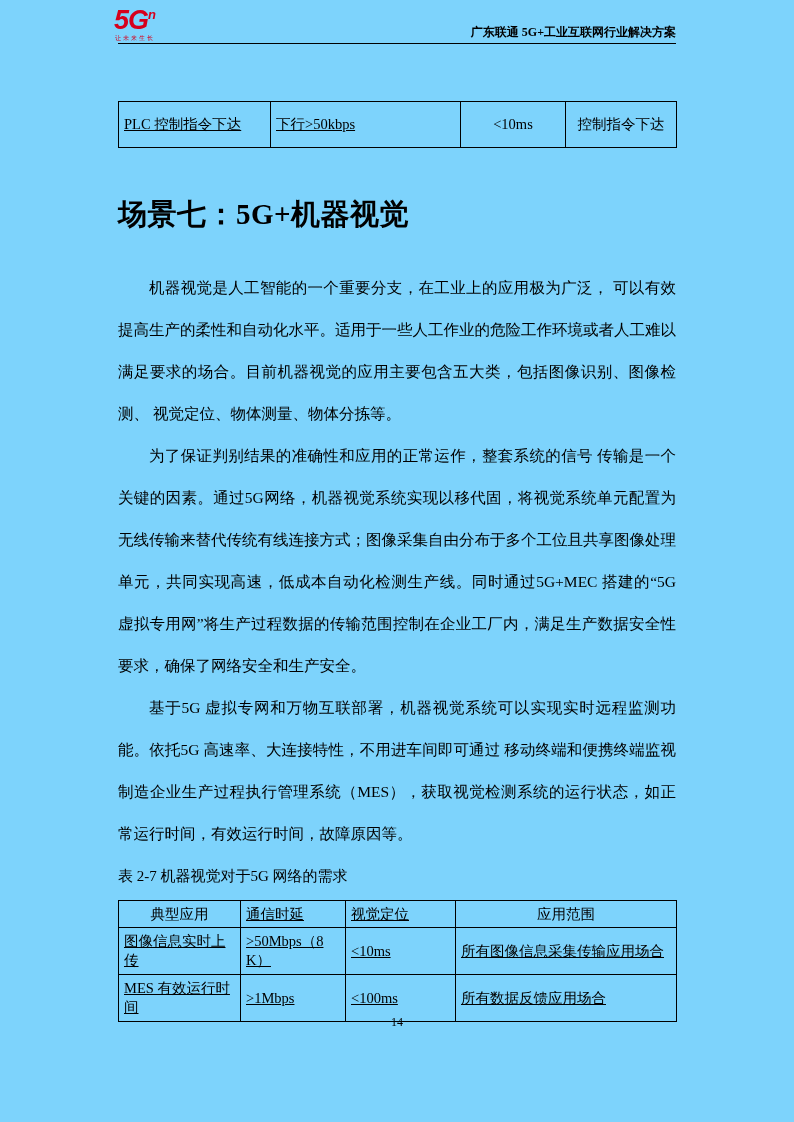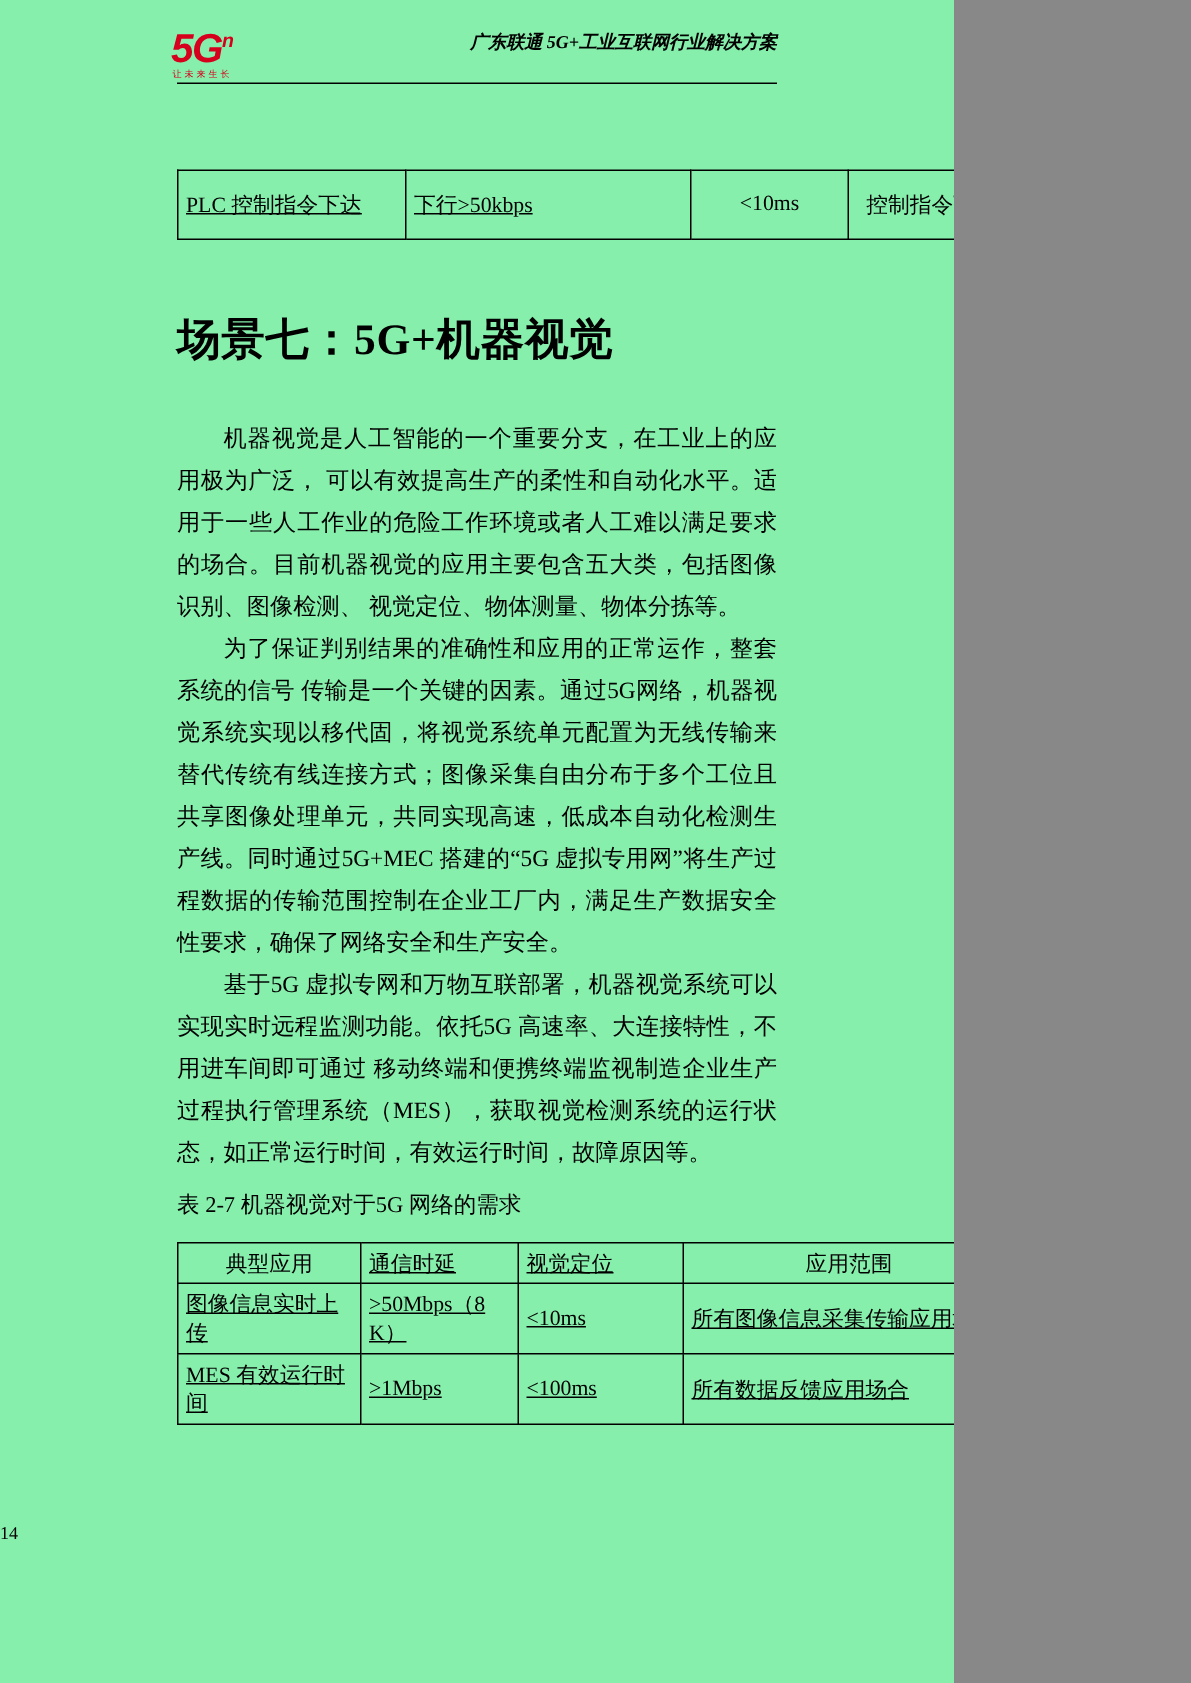--- a/index.html
+++ b/index.html
@@ -4,23 +4,23 @@
 <style>
   html, body { margin: 0; padding: 0; }
   body {
     width: 794px; height: 1122px;
     background: #888;
     font-family: "Liberation Serif", "DejaVu Serif", serif;
     color: #000;
   }
   .page {
     position: relative;
-    width: 636px; height: 1122px;
-    background: #86efac;
-    padding: 12px 118px;
+    width: 794px; height: 1122px;
+    background: #7dd3fc;
+    padding: 0 118px;
     box-sizing: border-box;
     overflow: hidden;
   }
 
   
   .header {
     position: relative;
     height: 43px;
     border-bottom: 1.5px solid #000;
   }
@@ -36,22 +36,22 @@
   }
   .logo-sup {
     font-size: 13px; font-weight: bold; font-style: italic;
     vertical-align: 10px;
   }
   .logo-slogan {
     font-size: 6px; letter-spacing: 2px; margin-top: 1px;
     color: #d6001c; white-space: nowrap;
   }
   .header-title {
-    position: absolute; right: 0; bottom: 18px;
-    font-size: 12px; font-weight: bold; font-style: italic;
+    position: absolute; right: 0; bottom: 2px;
+    font-size: 12px; font-weight: bold;
   }
 
   
   table { border-collapse: collapse; table-layout: fixed; width: 558px; }
   td {
     border: 1px solid #000;
     font-size: 14.5px;
     padding: 2px 5px;
     vertical-align: middle;
     word-break: break-all;
@@ -68,32 +68,32 @@
   .heading {
     margin: 47px 0 0 0;
     font-size: 29px; font-weight: bold;
     letter-spacing: 0.5px;
   }
   .body-text { margin-top: 32px; }
   .body-text p {
     margin: 0;
     text-indent: 2em;
     font-size: 15.5px;
-    line-height: 28px;
+    line-height: 42px;
     text-align: justify;
   }
   .caption {
     margin-top: 9px;
     text-align: left;
     font-size: 15px;
     line-height: 24px;
   }
   .page-number {
     position: absolute; left: 0; right: 0; bottom: 92px;
-    text-align: left; font-size: 12px;
+    text-align: center; font-size: 12px;
   }
 </style>
 </head>
 <body>
 
 <div class="page">
 
   <div class="header">
     <div class="logo">
       <span><span class="logo-main">5G</span><sup class="logo-sup">n</sup></span>

